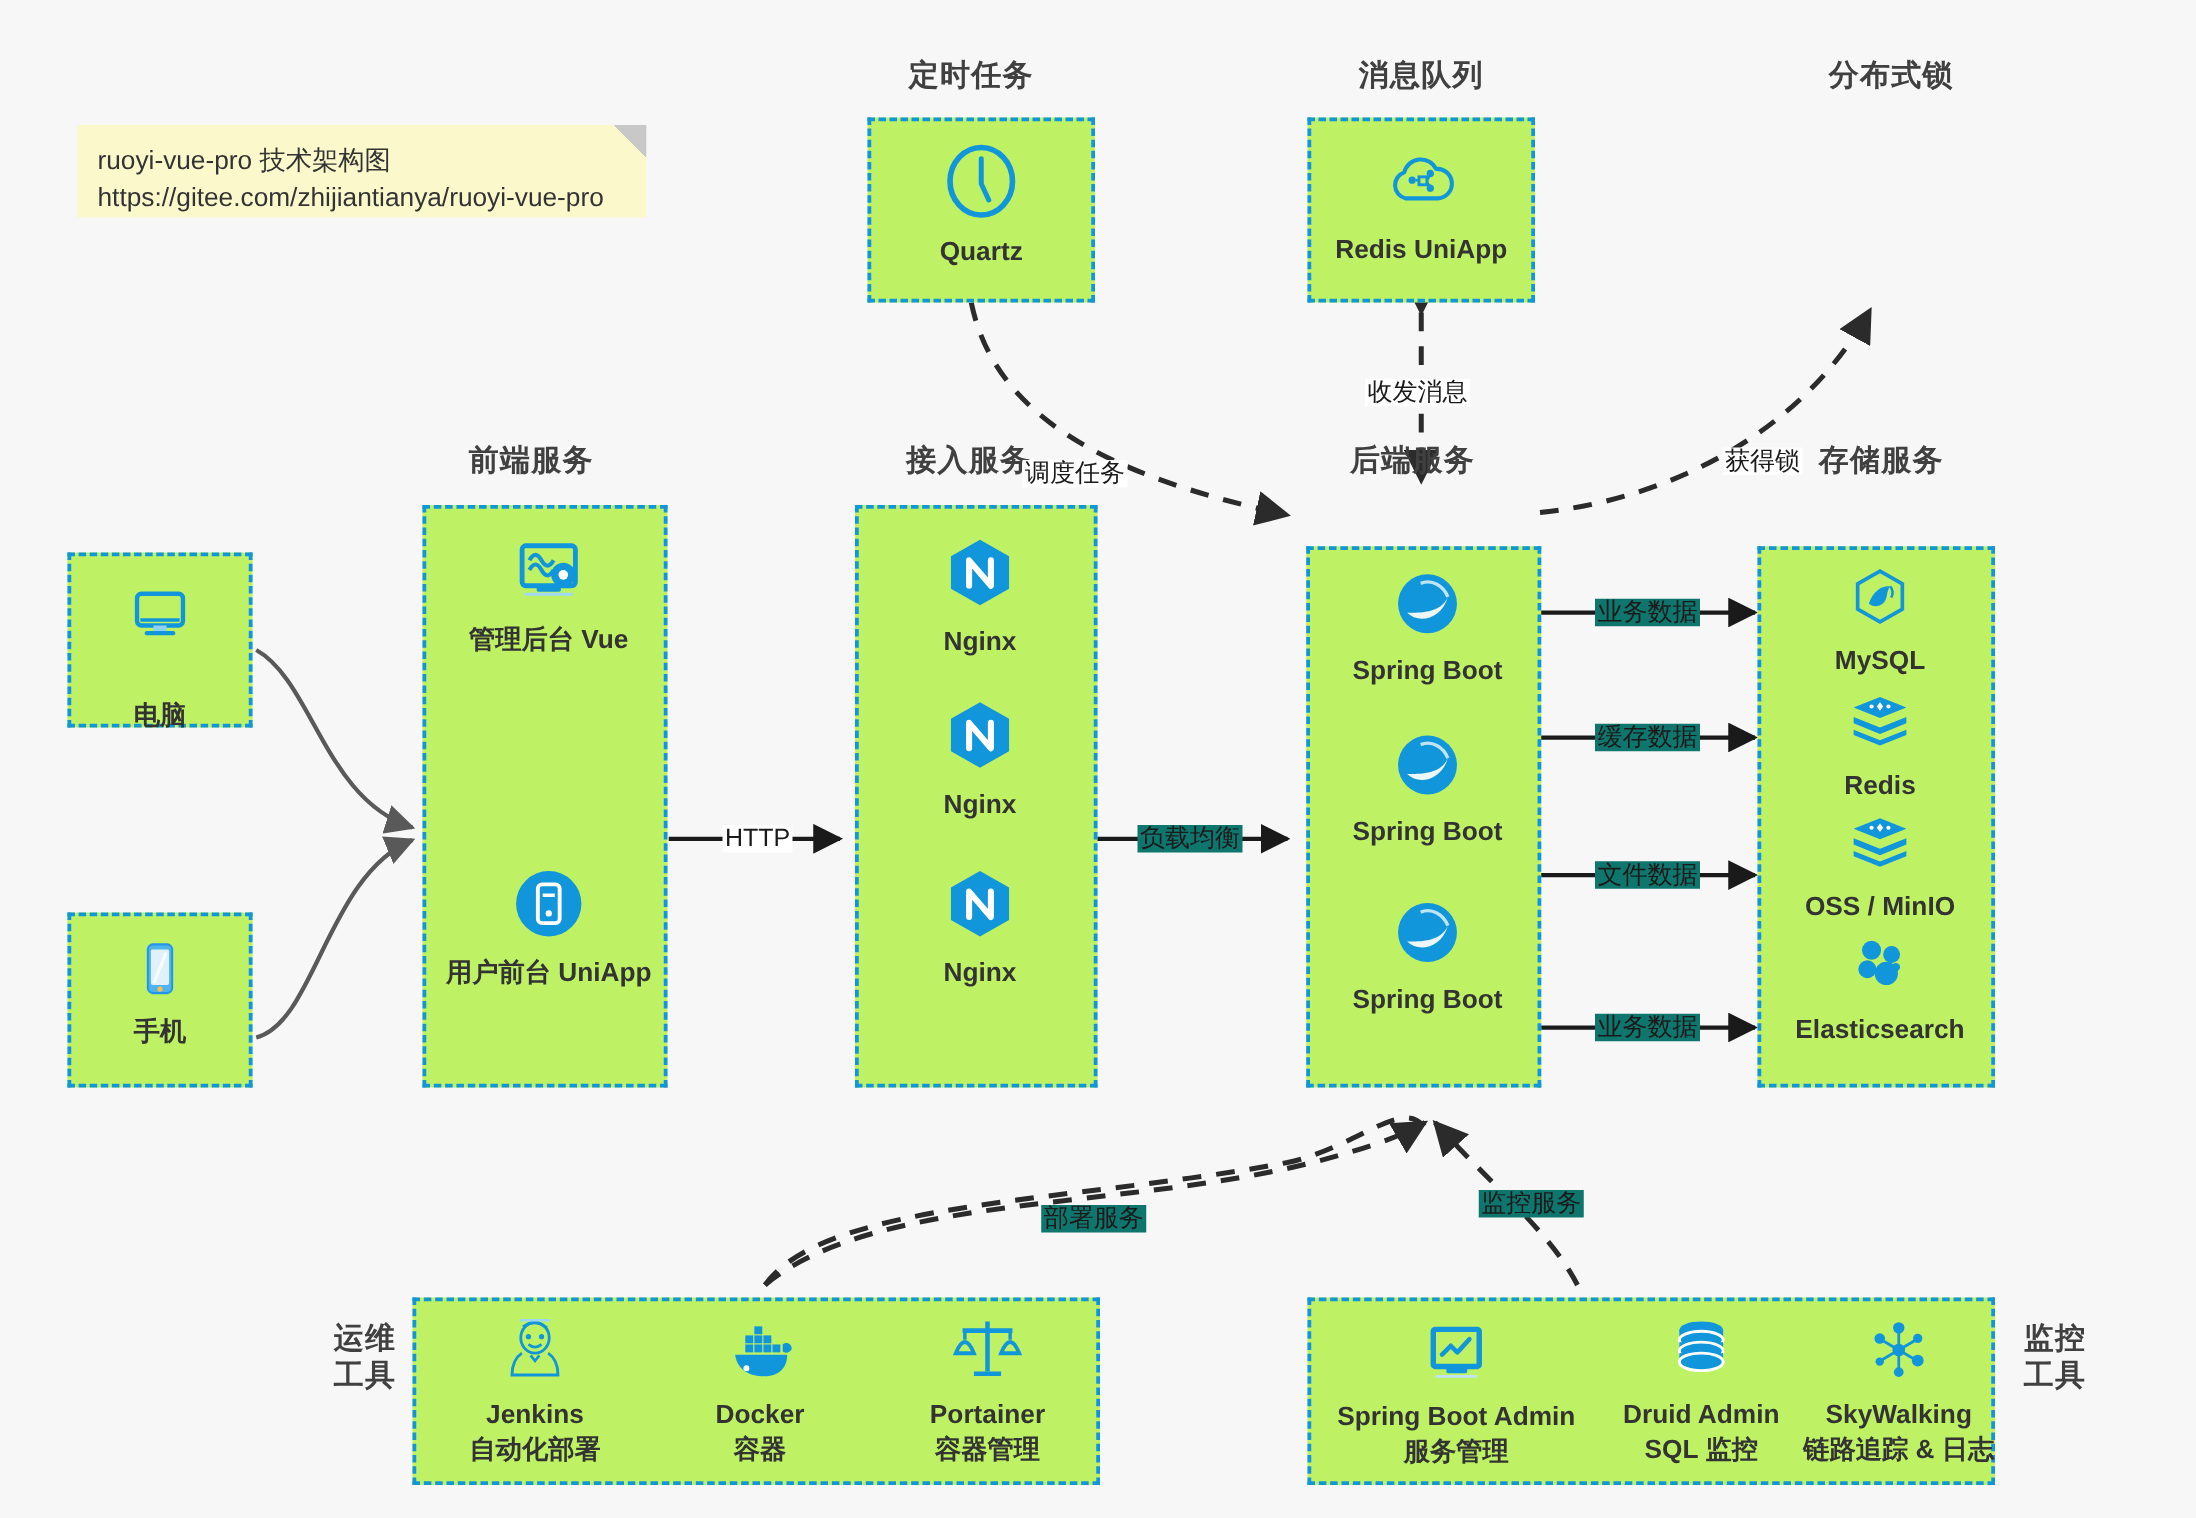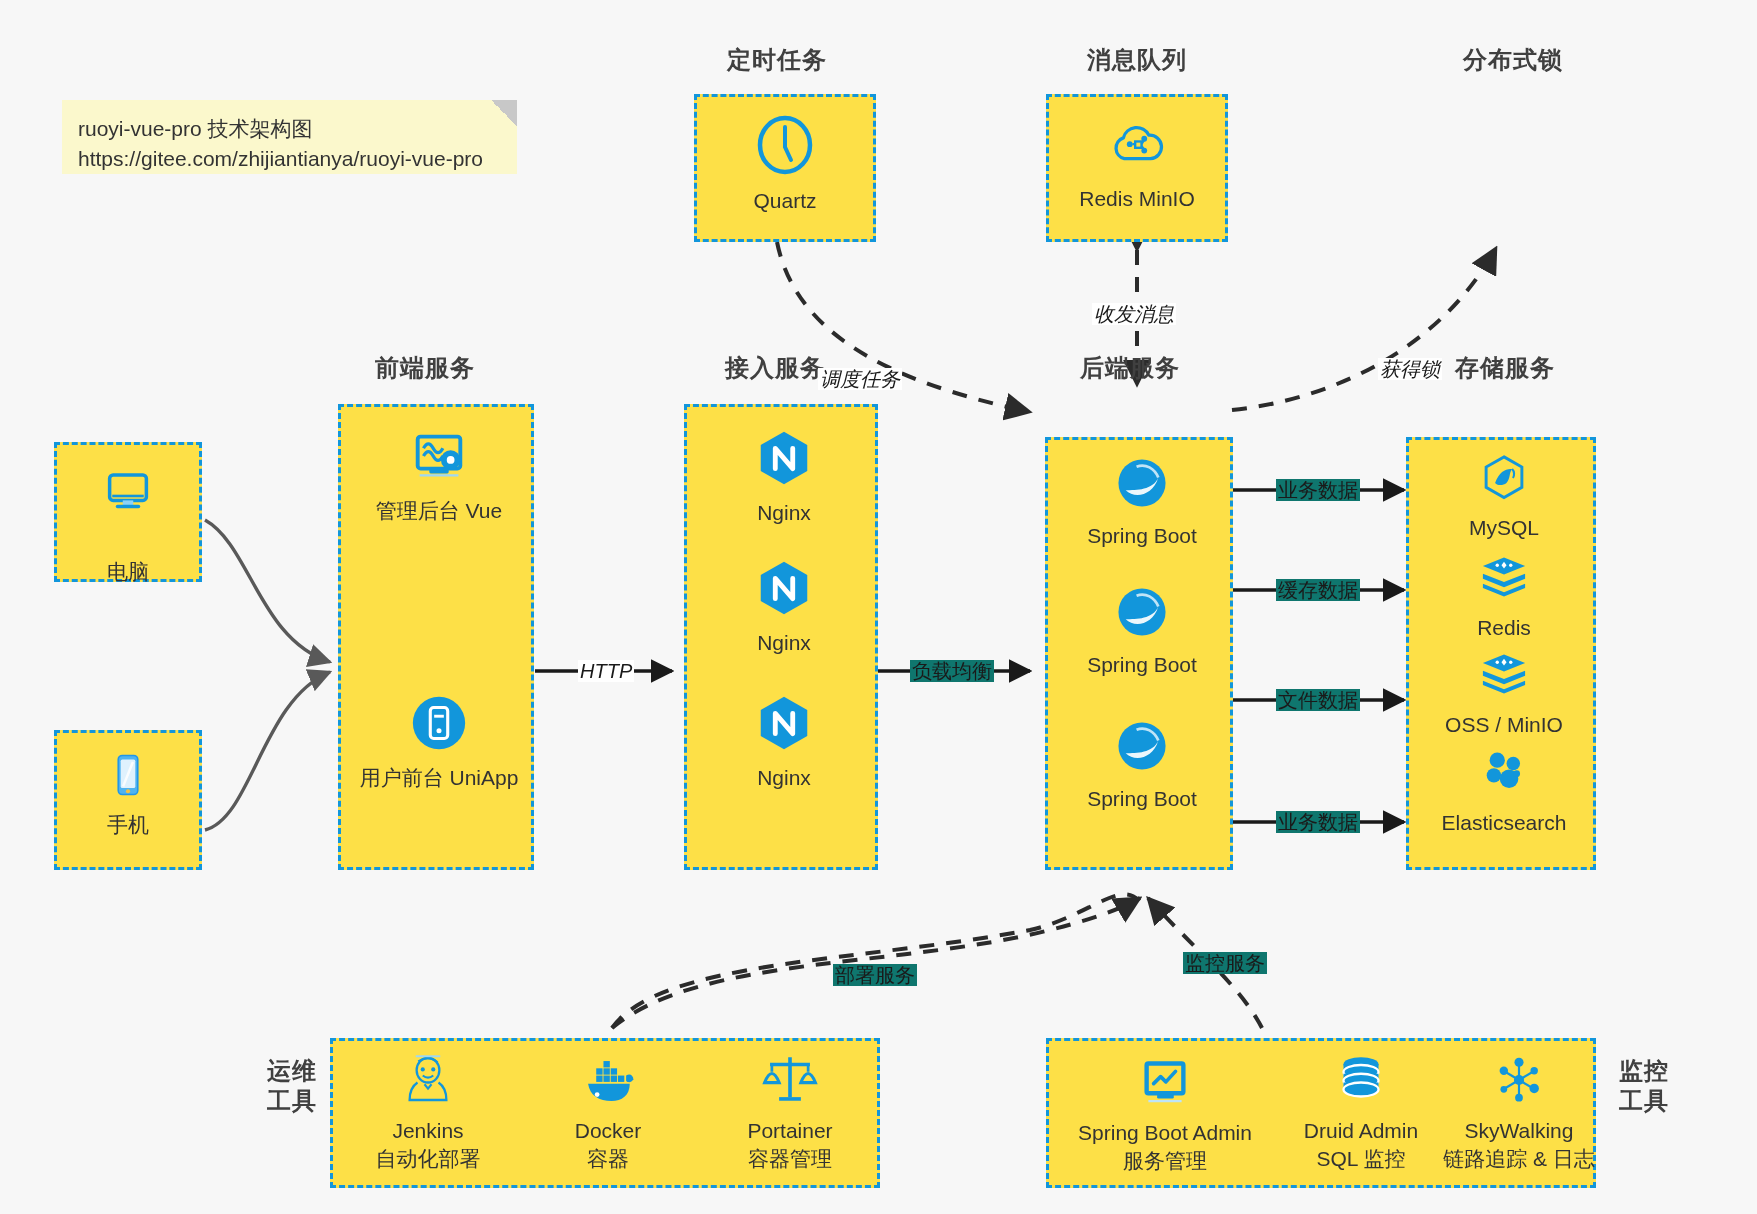--- a/index.html
+++ b/index.html
@@ -10,22 +10,23 @@
     overflow:hidden;
     position:relative;
   }
   #canvas{position:absolute;inset:0;}
   svg.edges{position:absolute;left:0;top:0;width:1757px;height:1214px;pointer-events:none;}
 
   
   .gbox{
     position:absolute;
     border:3px dashed #1296db;
-    background:#fde047;
+    background:#bef264;
     box-sizing:border-box;
+    font-weight:bold;
   }
   .gtitle{
     position:absolute;
     color:#404040;
     font-weight:bold;
     font-size:24px;
     letter-spacing:1px;
     white-space:nowrap;
     text-align:center;
   }
@@ -71,21 +72,21 @@
   
   .elabel{
     position:absolute;
     background:#0f766e;
     font-size:20px;
     color:#1a1a1a;
     white-space:nowrap;
     padding:0 2px;
     line-height:1.1;
   }
-  .elabel.w{background:#ffffff;font-style:italic;}
+  .elabel.w{background:#ffffff;}
 </style>
 </head>
 <body>
 
 <div id="canvas">
 
   <svg class="edges" viewBox="0 0 1757 1214">
     <defs>
       <marker id="arrowSolid" viewBox="0 0 10 10" refX="9" refY="5" markerWidth="7" markerHeight="7" orient="auto-start-reverse">
         <path d="M0,0 L10,5 L0,10 z" fill="#1a1a1a"></path>
@@ -151,21 +152,21 @@
       <span class="ico">
         <svg width="58" height="58" viewBox="0 0 64 64">
           <path d="M18 46 a12 12 0 0 1 -1 -23 a15 15 0 0 1 28 -3 a11 11 0 0 1 2 26 z" fill="none" stroke="#1296db" stroke-width="3.6" stroke-linejoin="round"></path>
           <circle cx="24" cy="30" r="3.2" fill="#1296db"></circle>
           <circle cx="40" cy="24" r="3.2" fill="#1296db"></circle>
           <circle cx="40" cy="37" r="3.2" fill="#1296db"></circle>
           <rect x="30" y="27" width="7" height="7" fill="none" stroke="#1296db" stroke-width="2.6"></rect>
           <path d="M27 30 L30 30 M37 30 L40 25 M37 32 L40 36" stroke="#1296db" stroke-width="2.4" fill="none"></path>
         </svg>
       </span>
-      <span class="lbl">Redis MinIO</span>
+      <span class="lbl">Redis UniApp</span>
     </div>
   </div>
 
   <div class="gtitle" style="left:1418px;top:44px;width:190px;">分布式锁</div>
 
   <div class="gbox" style="left:54px;top:442px;width:148px;height:140px;">
     <div class="node" style="left:-6px;top:16px;width:154px;gap:31px;">
       <span class="ico">
         <svg width="56" height="56" viewBox="0 0 64 64">
           <rect x="11" y="16" width="42" height="29" rx="4" fill="none" stroke="#1296db" stroke-width="4"></rect>

